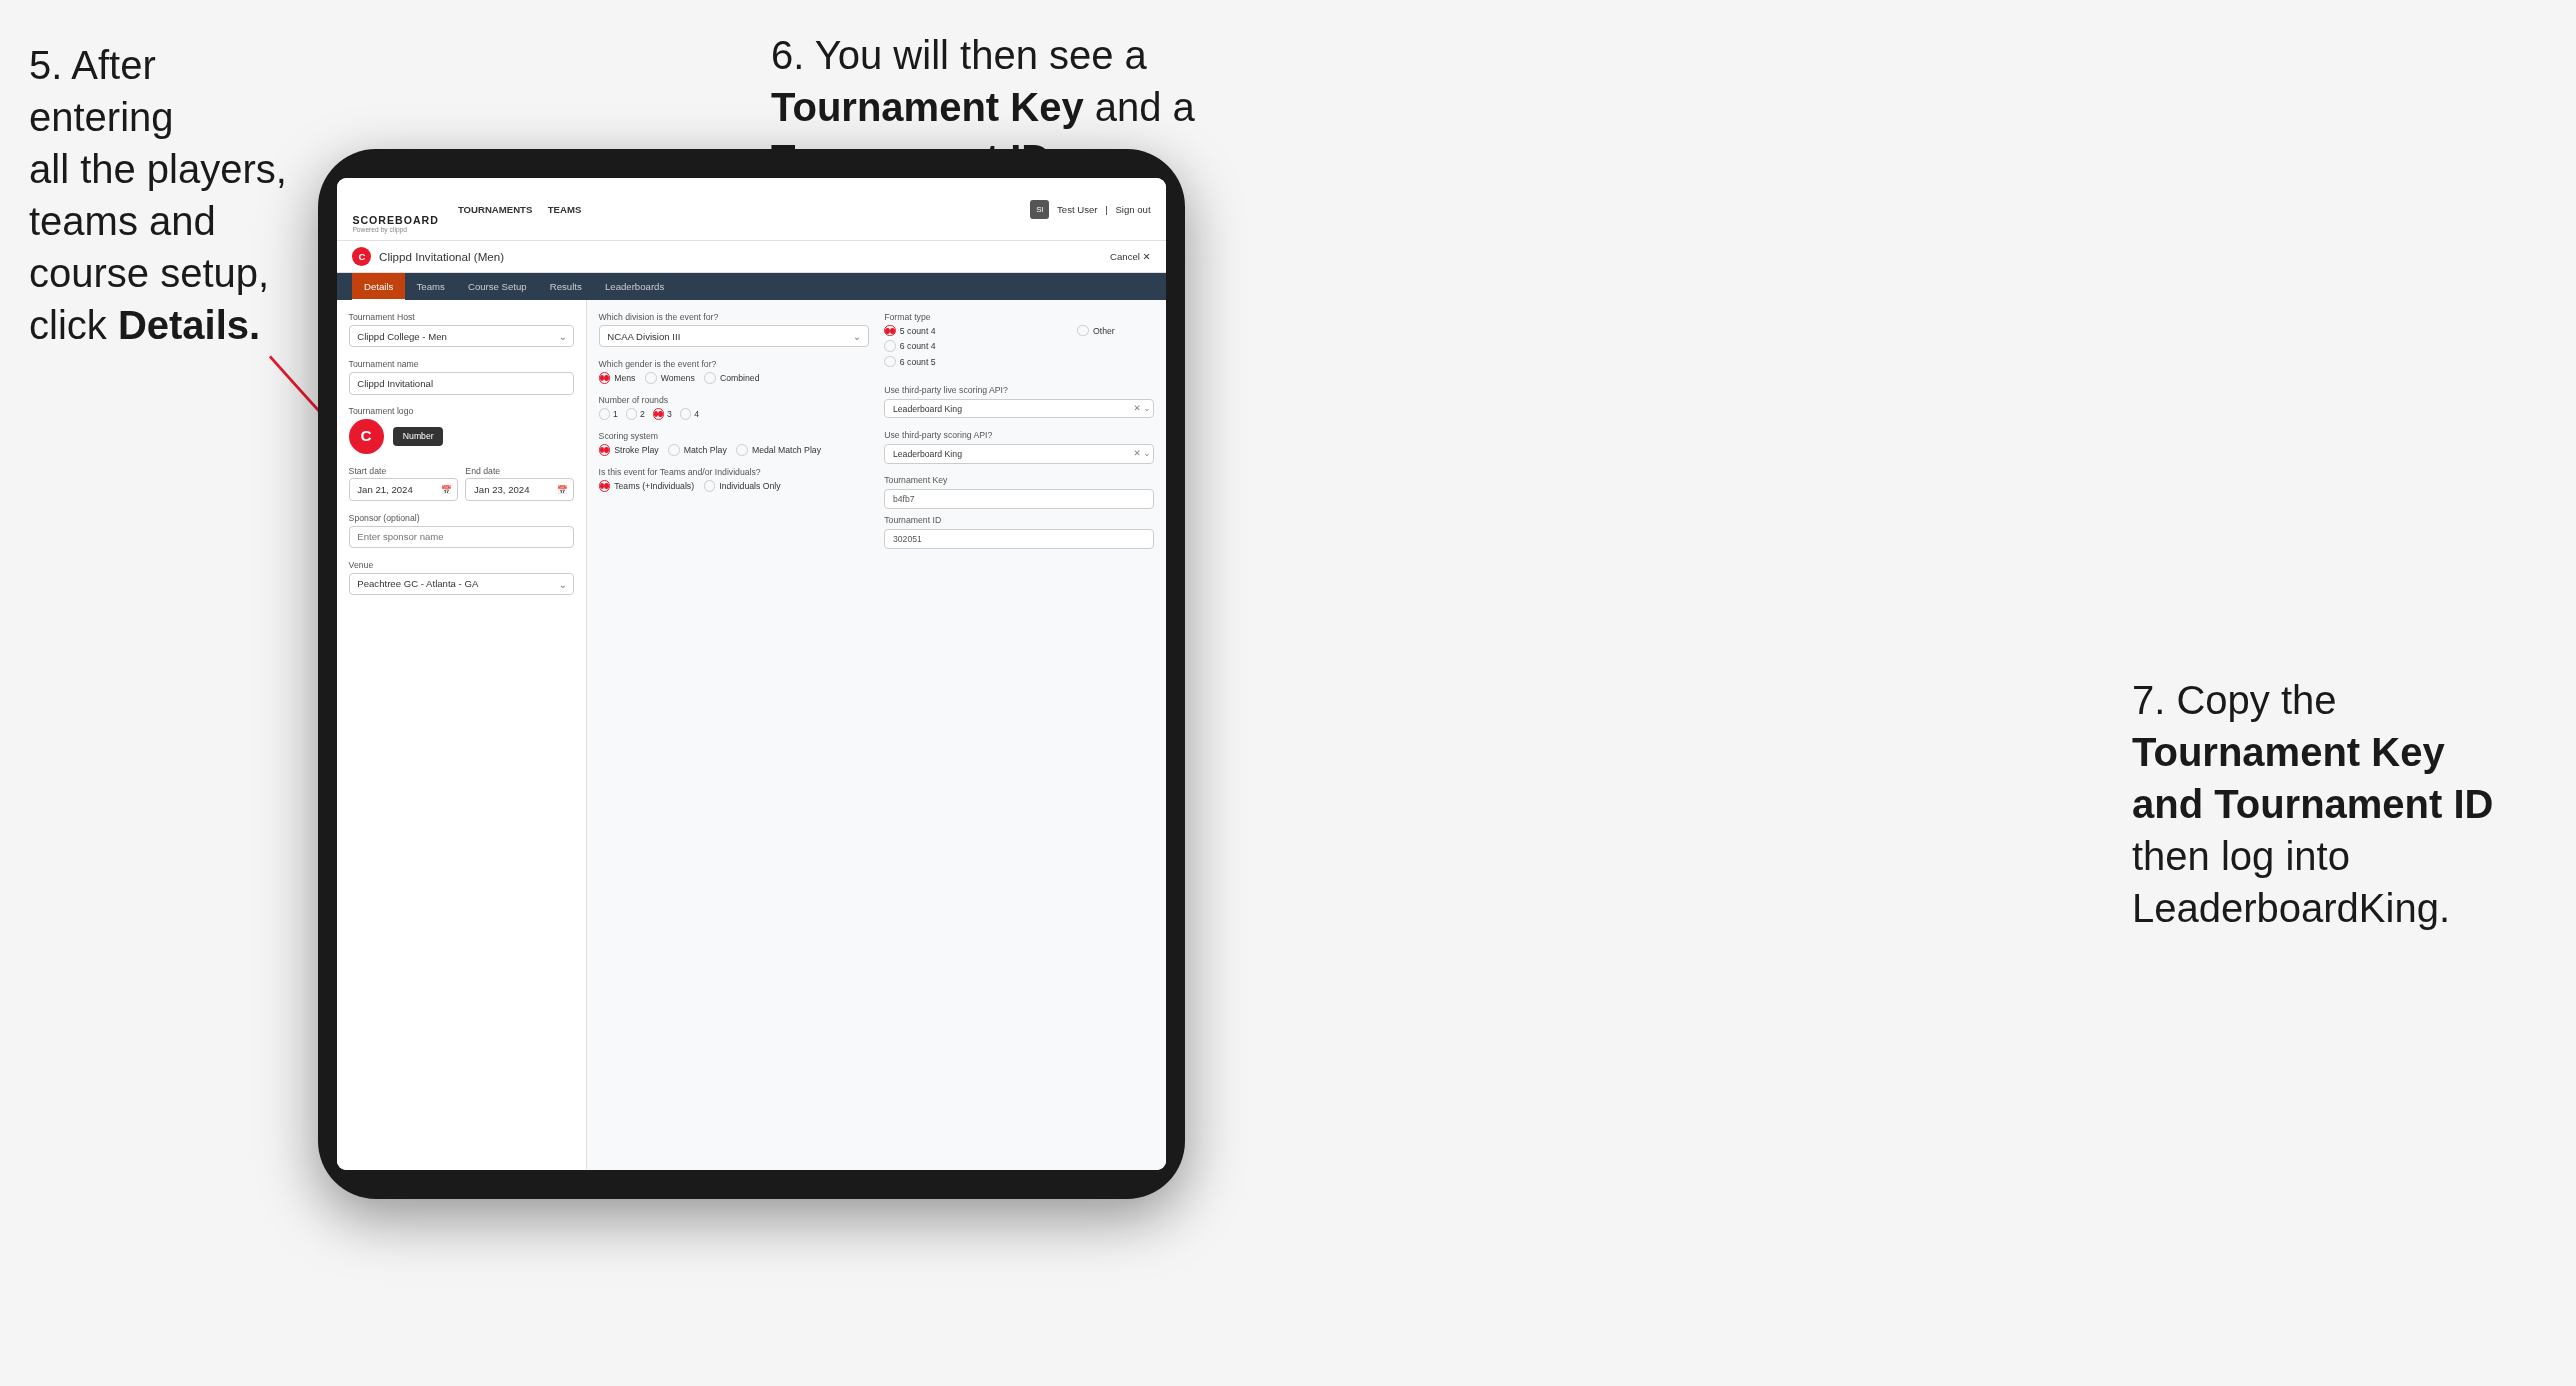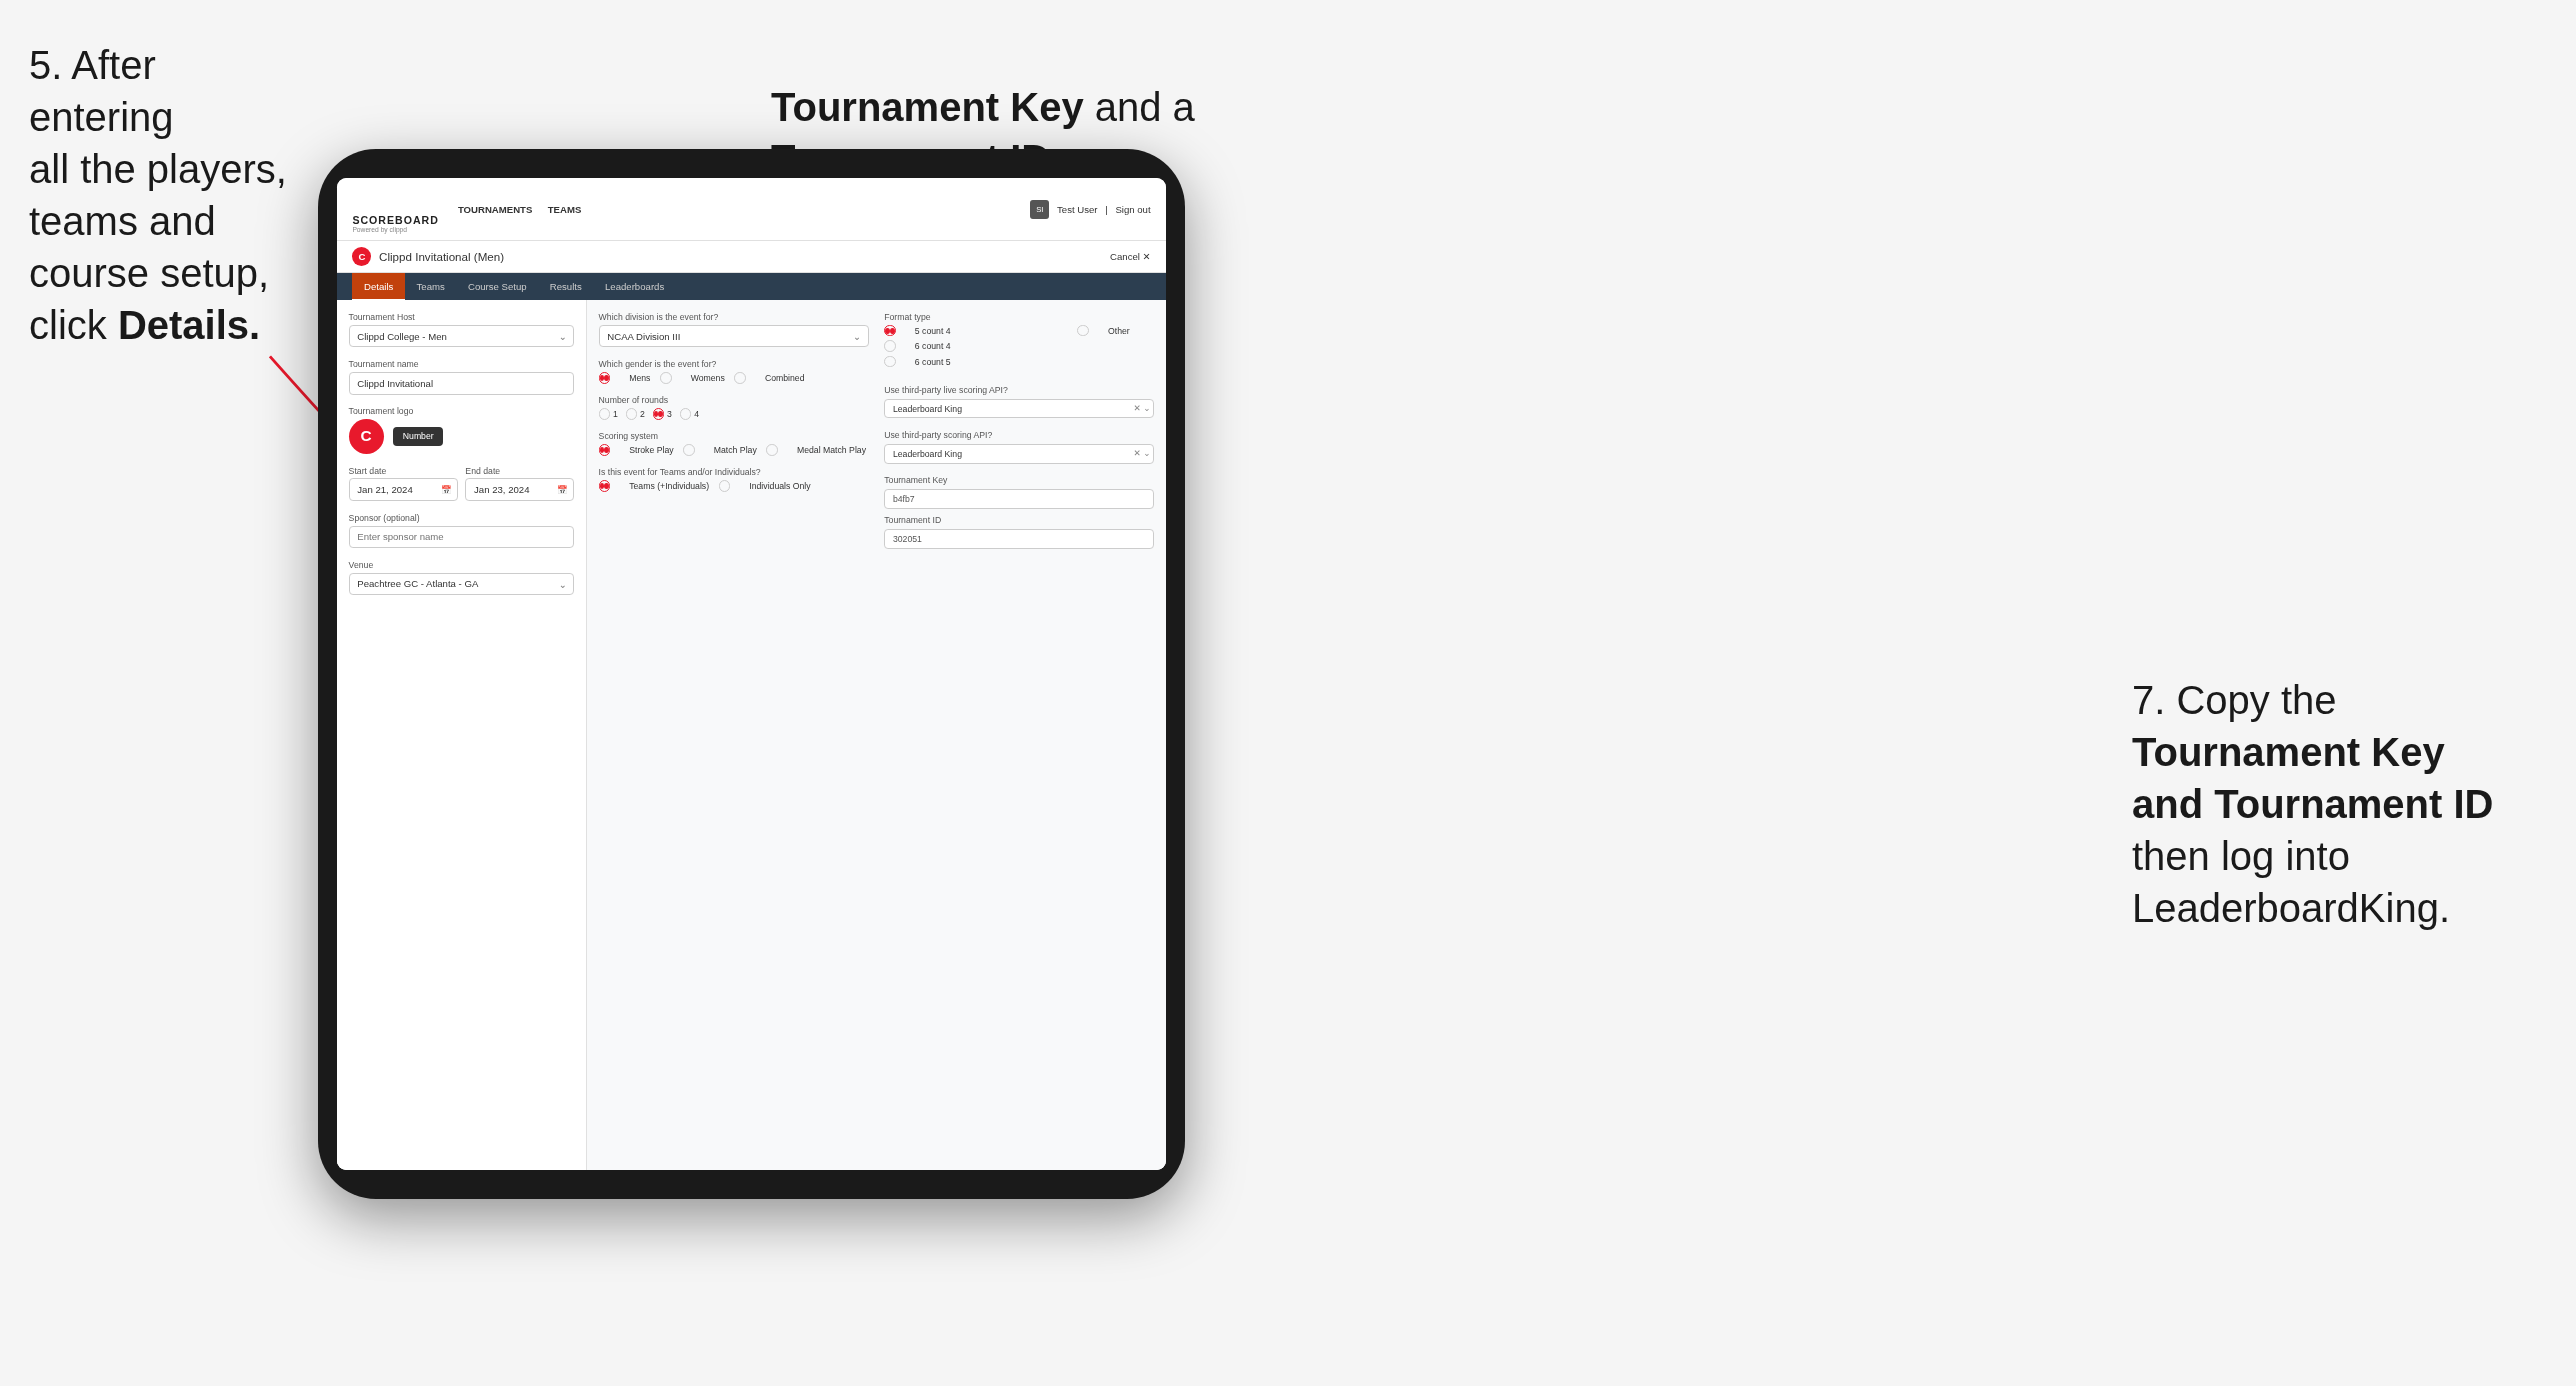--- a/index.html
+++ b/index.html
@@ -265,21 +265,21 @@
 
     .radio-group {
       display: flex;
       flex-direction: column;
       gap: 3.9px;
       margin-bottom: 9.6px;
     }
     .radio-row {
       display: flex;
       align-items: center;
-      gap: 19px;
+      gap: 4px;
       font-size: 8.7px;
       color: #333;
     }
     .radio-dot {
       width: 11.6px; height: 11.6px;
       border-radius: 50%;
       border: 1.9px solid #ccc;
       display: flex; align-items: center; justify-content: center;
     }
     .radio-dot.checked {
@@ -402,21 +402,21 @@
 
 <div class="annotation annotation-left">
   <span>5. After entering</span><br>
   <span>all the players,</span><br>
   <span>teams and</span><br>
   <span>course setup,</span><br>
   <span>click </span><strong>Details.</strong>
 </div>
 
 <div class="annotation annotation-top-right">
-  <br>
+  <span>6. You will then see a</span><br>
   <strong>Tournament Key</strong><span> and a </span><strong>Tournament ID.</strong>
 </div>
 
 <div class="annotation annotation-bottom-right">
   <span>7. Copy the</span><br>
   <strong>Tournament Key</strong><br>
   <strong>and Tournament ID</strong><span> then log into</span><br>
   <span>LeaderboardKing.</span>
 </div>
 

